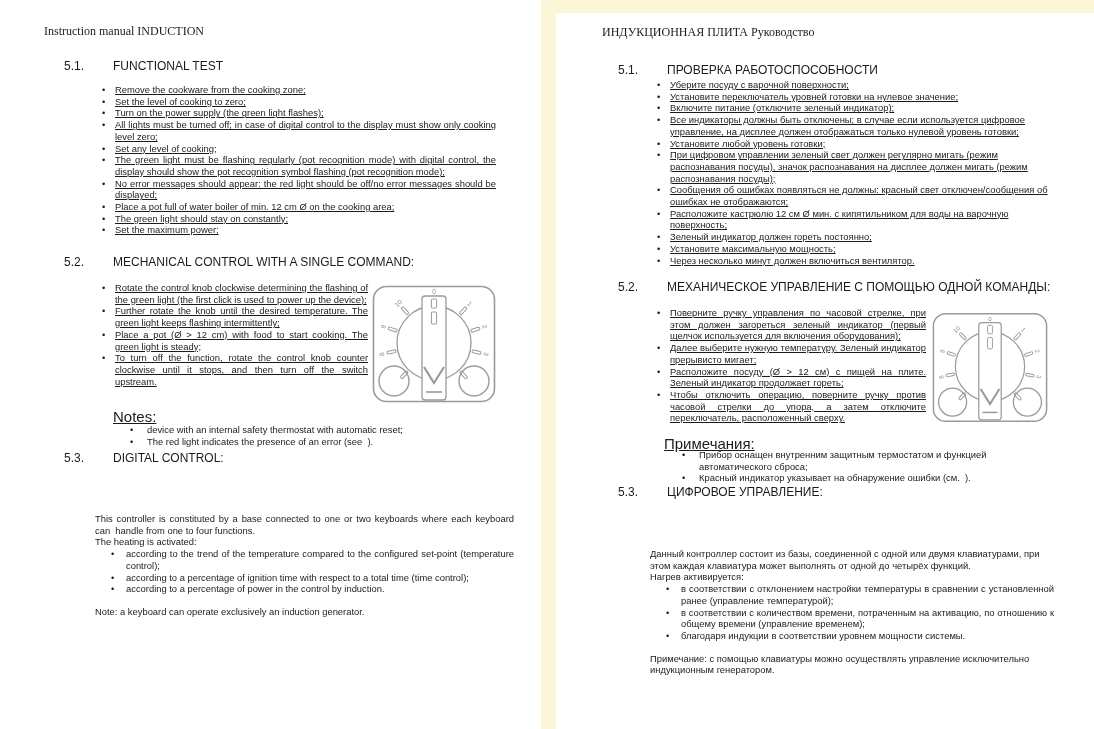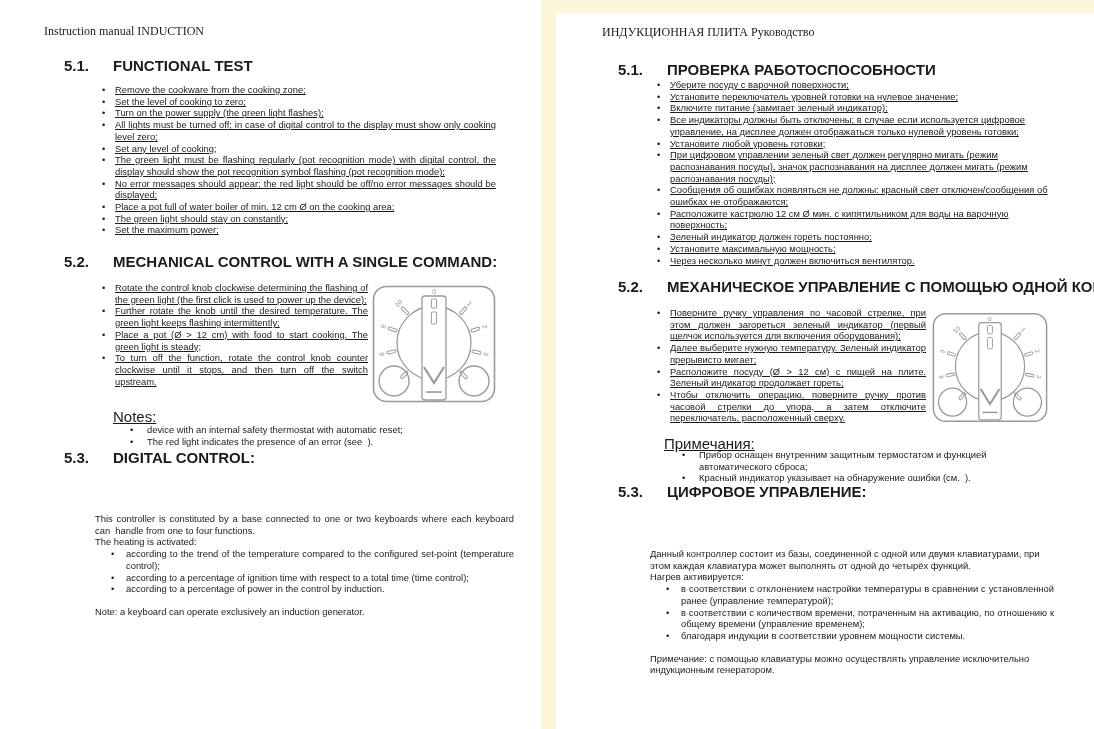--- a/index.html
+++ b/index.html
@@ -9,21 +9,21 @@
     background: #ffffff; color: #1b1b1b;
     font-family: "Liberation Sans", "DejaVu Sans", sans-serif;
   }
   .viewer-bg { position: absolute; left: 541px; top: 0; width: 553px; height: 729px; background: #fcf6d9; }
   .page { position: absolute; background: #ffffff; }
   .page-left  { left: 0;     top: 0;    width: 541px; height: 729px; }
   .page-right { left: 556px; top: 13px; width: 538px; height: 716px; }
 
   .pg-header { position: absolute; font-family: "Liberation Serif", "DejaVu Serif", serif; font-size: 12px; white-space: nowrap; }
 
-  .h-row { position: absolute; display: flex; font-weight: bold; font-size: 15px; line-height: 14px; white-space: nowrap; justify-content: space-between; }
+  .h-row { position: absolute; display: flex; font-weight: normal; font-size: 12px; line-height: 14px; white-space: nowrap; justify-content: space-between; }
   .h-num { width: 49px; flex: none; }
 
   .blist { position: absolute; margin: 0; padding: 0; list-style: none; font-size: 9.4px; line-height: 11.7px; }
   .blist li { position: relative; padding-left: 18px; text-decoration: underline; }
   .blist li::before { content: "\2022"; position: absolute; left: 5px; }
   .blist.justify li { text-align: justify; }
 
   .notes-label { position: absolute; font-size: 15px; line-height: 11.7px; text-decoration: underline; }
   .notes { position: absolute; margin: 0; padding: 0; list-style: none; font-size: 9.4px; line-height: 11.7px; }
   .notes li { position: relative; padding-left: 24px; }
@@ -149,21 +149,21 @@
   <div class="page page-right">
     <div class="pg-header" style="left:46px; top:12px;">ИНДУКЦИОННАЯ ПЛИТА Руководство</div>
 
     <div class="h-row" style="left:62px; top:50px;">
       <span class="h-num">5.1.</span>
       <span class="h-title">ПРОВЕРКА РАБОТОСПОСОБНОСТИ</span>
     </div>
     <ul class="blist" style="left:96px; top:66px; width:398px;">
       <li>Уберите посуду с варочной поверхности;</li>
       <li>Установите переключатель уровней готовки на нулевое значение;</li>
-      <li>Включите питание (замигает зеленый индикатор);</li>
+      <li>Включите питание (отключите зеленый индикатор);</li>
       <li>Все индикаторы должны быть отключены; в случае если используется цифровое управление, на дисплее должен отображаться только нулевой уровень готовки;</li>
       <li>Установите любой уровень готовки;</li>
       <li>При цифровом управлении зеленый свет должен регулярно мигать (режим распознавания посуды), значок распознавания на дисплее должен мигать (режим распознавания посуды);</li>
       <li>Сообщения об ошибках появляться не должны: красный свет отключен/сообщения об ошибках не отображаются;</li>
       <li>Расположите кастрюлю 12 см Ø мин. с кипятильником для воды на варочную поверхность;</li>
       <li>Зеленый индикатор должен гореть постоянно;</li>
       <li>Установите максимальную мощность;</li>
       <li>Через несколько минут должен включиться вентилятор.</li>
     </ul>
 

